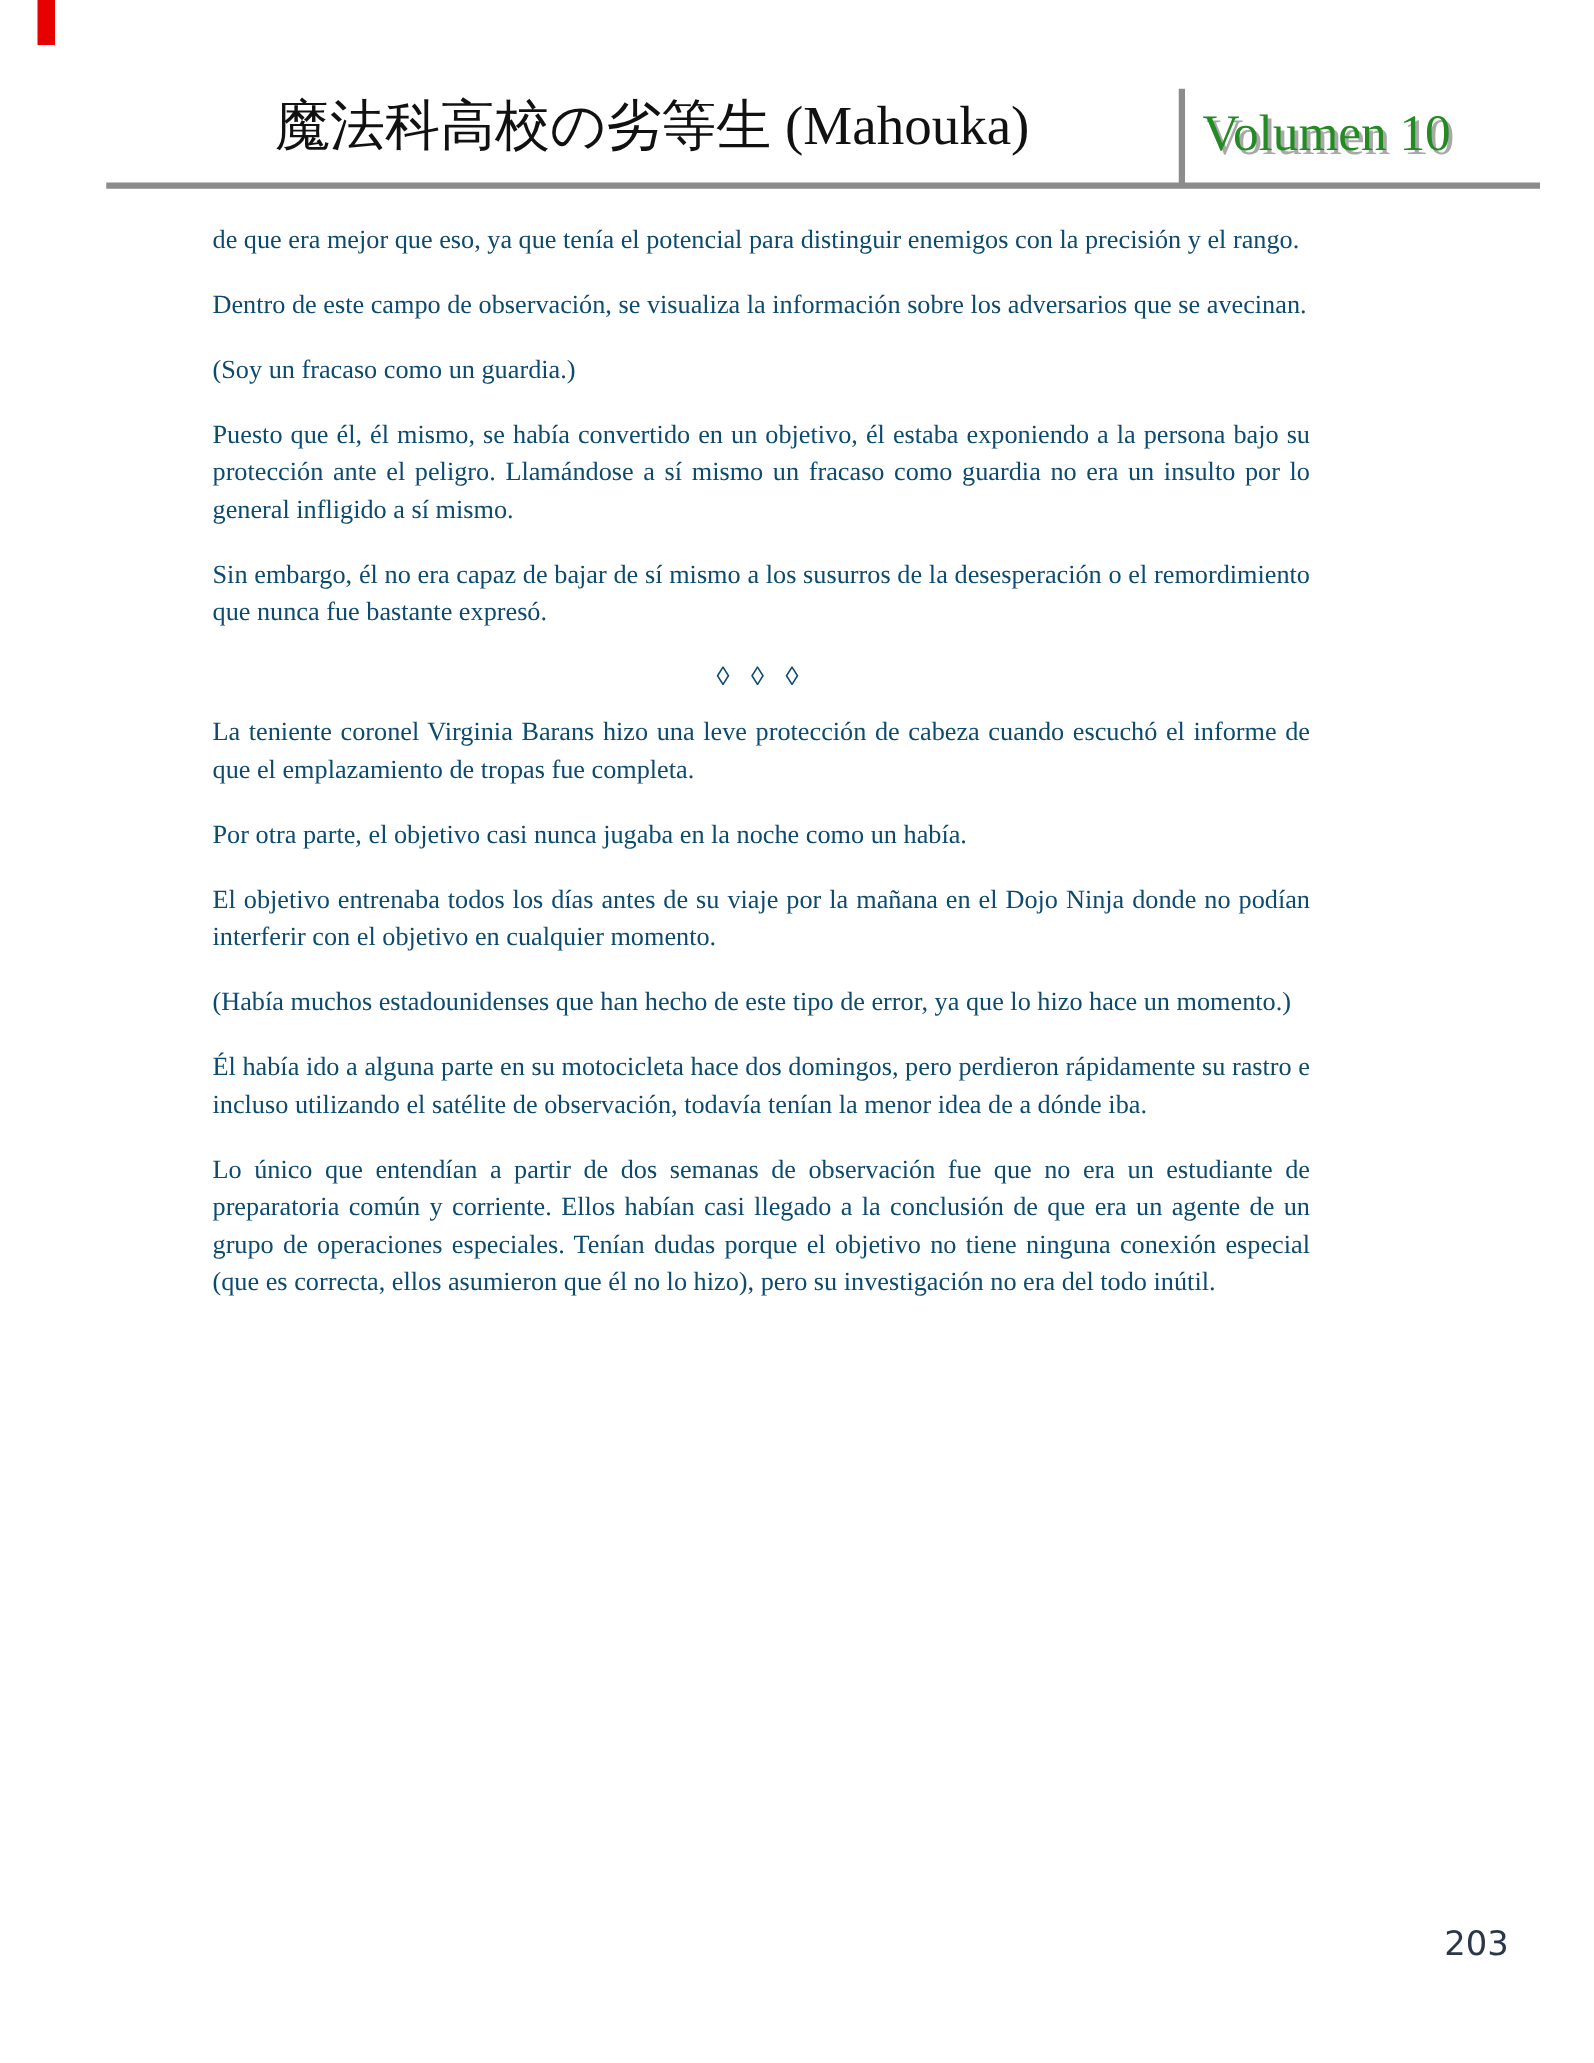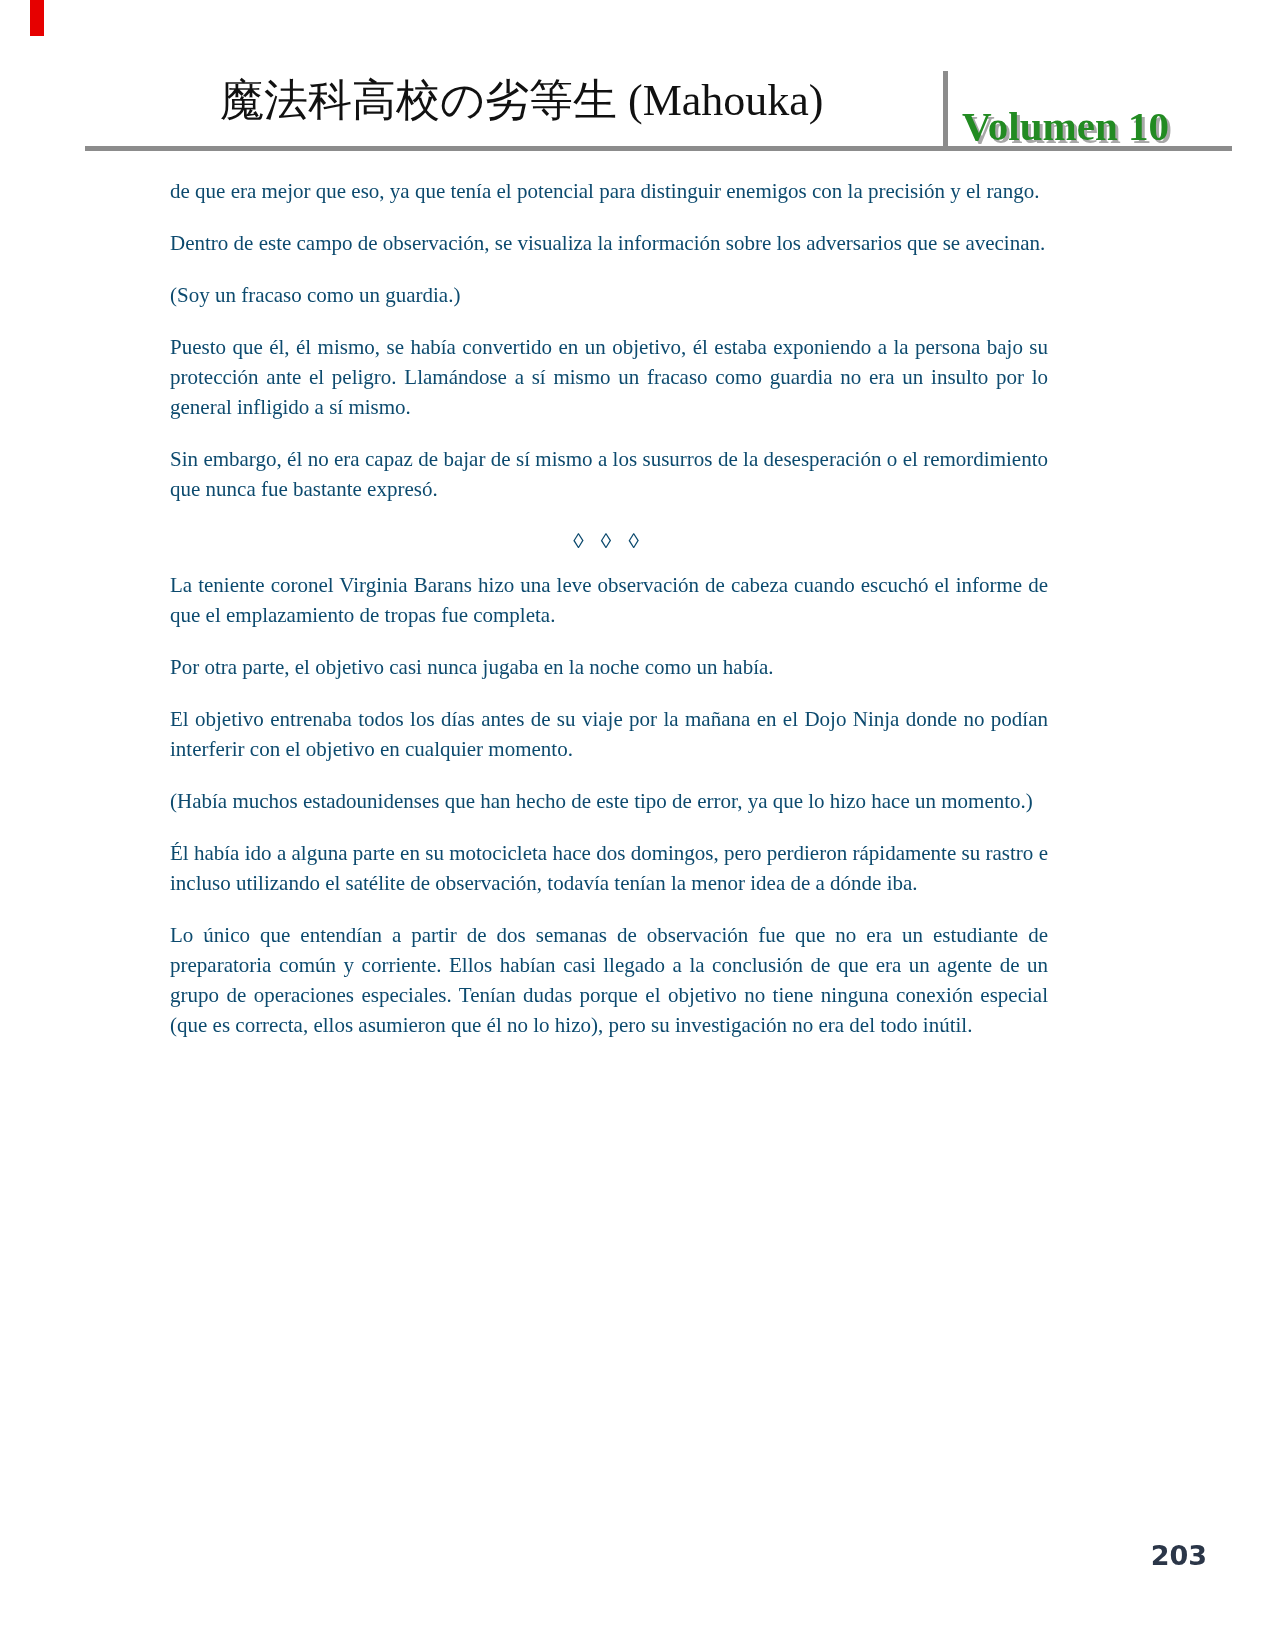--- a/index.html
+++ b/index.html
@@ -25,25 +25,24 @@
   }
 
   .header-vbar {
     position: absolute; left: 943px; top: 71px;
     width: 5px; height: 77px;
     background: #8c8c8c;
   }
 
   .volume-label {
     position: absolute; left: 962px; top: 82px;
-    font-size: 41px; font-weight: bold;
+    font-size: 41px; font-weight: normal;
     color: #228B22;
     text-shadow: 3px 3px 0 #a8a8a8;
     white-space: nowrap;
-    margin-top: 20px;
   }
 
   .header-rule {
     position: absolute; left: 85px; top: 146px;
     width: 1147px; height: 5px;
     background: #8c8c8c;
   }
 
   .page-body {
     position: absolute; left: 170px; top: 176px;
@@ -59,21 +58,21 @@
     text-align: center !important;
     font-size: 30px; line-height: 44px;
     margin: 8px 0 14px 0 !important;
     letter-spacing: 6px;
     color: #111;
   }
 
   .page-number {
     position: absolute; right: 68px; top: 1540px;
     font-family: "DejaVu Sans", "Liberation Sans", sans-serif;
-    font-size: 27px; color: #2b3648; font-weight: bold;
+    font-size: 27px; color: #2b3648;
   }
 </style>
 </head>
 <body>
 
 <div class="red-marker"></div>
 
 <div class="kanji-title">魔法科高校の劣等生 (Mahouka)</div>
 
 <div class="header-vbar"></div>
@@ -87,21 +86,21 @@
       <p>de que era mejor que eso, ya que tenía el potencial para distinguir enemigos con la precisión y el rango.</p>
       <p>Dentro de este campo de observación, se visualiza la información sobre los adversarios que se avecinan.</p>
       <p>(Soy un fracaso como un guardia.)</p>
       <p>Puesto que él, él mismo, se había convertido en un objetivo, él estaba exponiendo a la persona bajo su protección ante el peligro. Llamándose a sí mismo un fracaso como guardia no era un insulto por lo general infligido a sí mismo.</p>
       <p>Sin embargo, él no era capaz de bajar de sí mismo a los susurros de la desesperación o el remordimiento que nunca fue bastante expresó.</p>
     </div>
 
   <p class="section-divider">◊ ◊ ◊</p>
 
   <div>
-      <p>La teniente coronel Virginia Barans hizo una leve observación de cabeza cuando escuchó el informe de que el emplazamiento de tropas fue completa.</p>
+      <p>La teniente coronel Virginia Barans hizo una leve protección de cabeza cuando escuchó el informe de que el emplazamiento de tropas fue completa.</p>
       <p>Por otra parte, el objetivo casi nunca jugaba en la noche como un había.</p>
       <p>El objetivo entrenaba todos los días antes de su viaje por la mañana en el Dojo Ninja donde no podían interferir con el objetivo en cualquier momento.</p>
       <p>(Había muchos estadounidenses que han hecho de este tipo de error, ya que lo hizo hace un momento.)</p>
       <p>Él había ido a alguna parte en su motocicleta hace dos domingos, pero perdieron rápidamente su rastro e incluso utilizando el satélite de observación, todavía tenían la menor idea de a dónde iba.</p>
       <p>Lo único que entendían a partir de dos semanas de observación fue que no era un estudiante de preparatoria común y corriente. Ellos habían casi llegado a la conclusión de que era un agente de un grupo de operaciones especiales. Tenían dudas porque el objetivo no tiene ninguna conexión especial (que es correcta, ellos asumieron que él no lo hizo), pero su investigación no era del todo inútil.</p>
     </div>
 </div>
 
 <div class="page-number">203</div>
 

